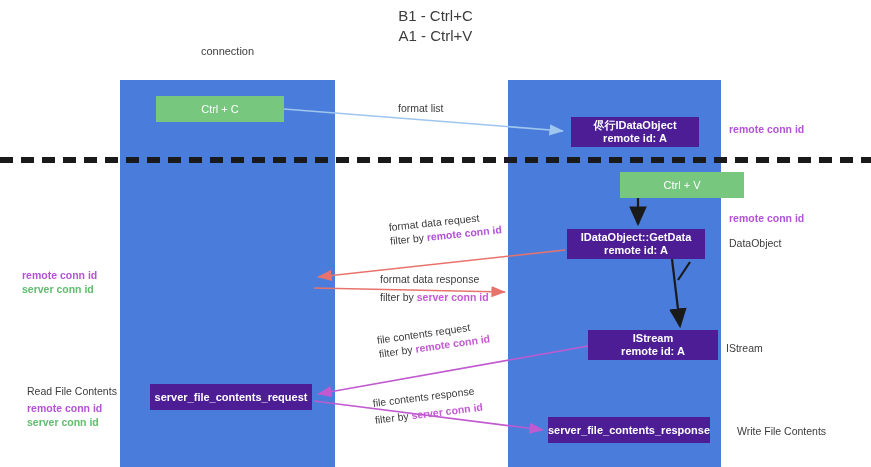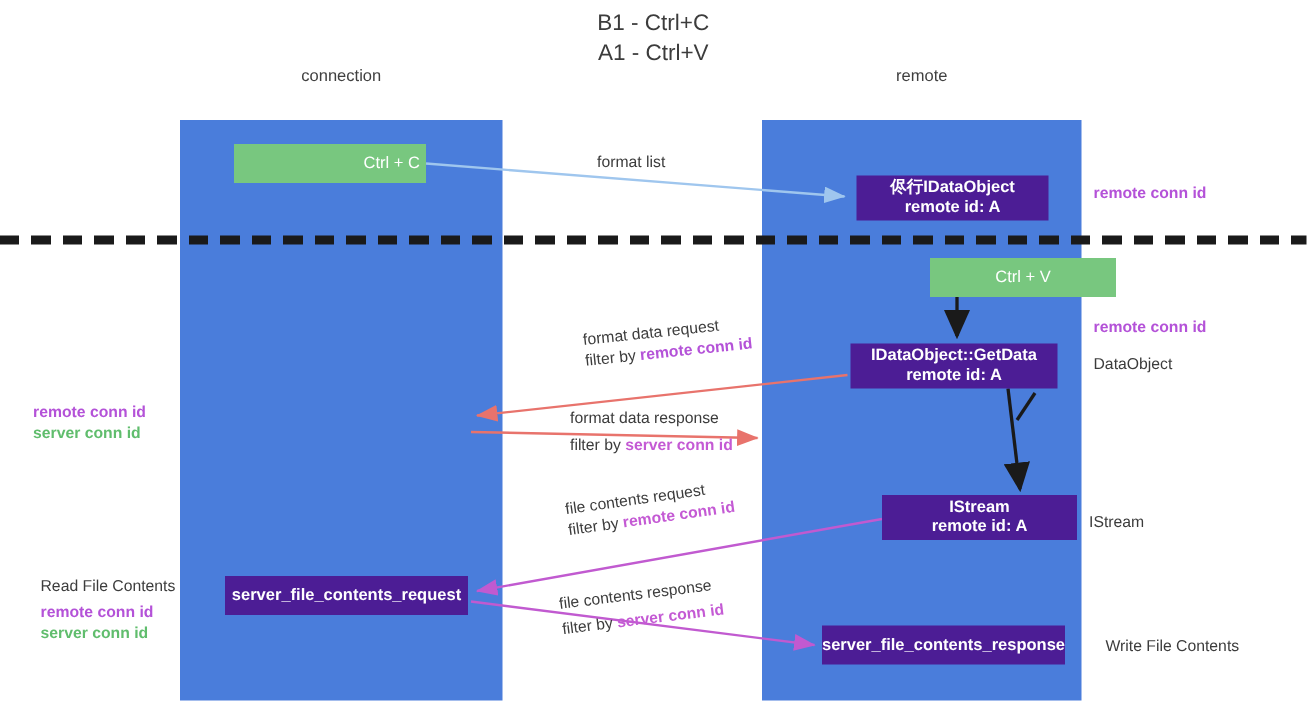--- a/index.html
+++ b/index.html
@@ -41,21 +41,21 @@
     position:absolute;display:flex;flex-direction:column;
     align-items:center;justify-content:center;
     font-size:11px;line-height:13px;color:#ffffff;
     text-align:center;box-sizing:border-box;padding:2px 4px;
     z-index:6;
   }
   .box .l2{font-size:11px;}
   .orange{background:#4c1d95;font-weight:bold;}
   .green{background:#78c77f;}
 
-  #box-ctrlc{left:156px;top:96px;width:128px;height:26px;align-items:flex-end;}
+  #box-ctrlc{left:156px;top:96px;width:128px;height:26px;}
   #box-ctrlv{left:576px;top:172px;width:124px;height:26px;margin-left:44px;}
   #box-idataobject{left:571px;top:117px;width:128px;height:30px;}
   #box-getdata{left:567px;top:229px;width:138px;height:30px;}
   #box-istream{left:588px;top:330px;width:130px;height:30px;}
   #box-sfdreq{left:150px;top:268px;width:162px;height:26px;}
   #box-sfdres{left:511px;top:280px;width:162px;height:26px;}
   #box-sfcreq{left:150px;top:384px;width:162px;height:26px;}
   #box-sfcres{left:548px;top:417px;width:162px;height:26px;}
 
   
@@ -105,21 +105,20 @@
 
   <div id="title">
     <span>B1 - Ctrl+C</span>
     <span>A1 - Ctrl+V</span>
   </div>
 
   <div id="hdr-b1" class="lane-header">
     <span class="l2">connection</span>
   </div>
   <div id="hdr-a1" class="lane-header">
-    <span class="l2">remote</span>
   </div>
 
   <div id="lane-b1" class="lane"></div>
   <div id="lane-a1" class="lane"></div>
 
   <svg id="wires" viewBox="0 0 871 467" xmlns="http://www.w3.org/2000/svg">
     <defs>
       <marker id="ah-blue" markerWidth="9" markerHeight="7" refX="8.5" refY="3.5" orient="auto">
         <polygon points="0,0 9,3.5 0,7" fill="#9fc6ee"></polygon>
       </marker>

